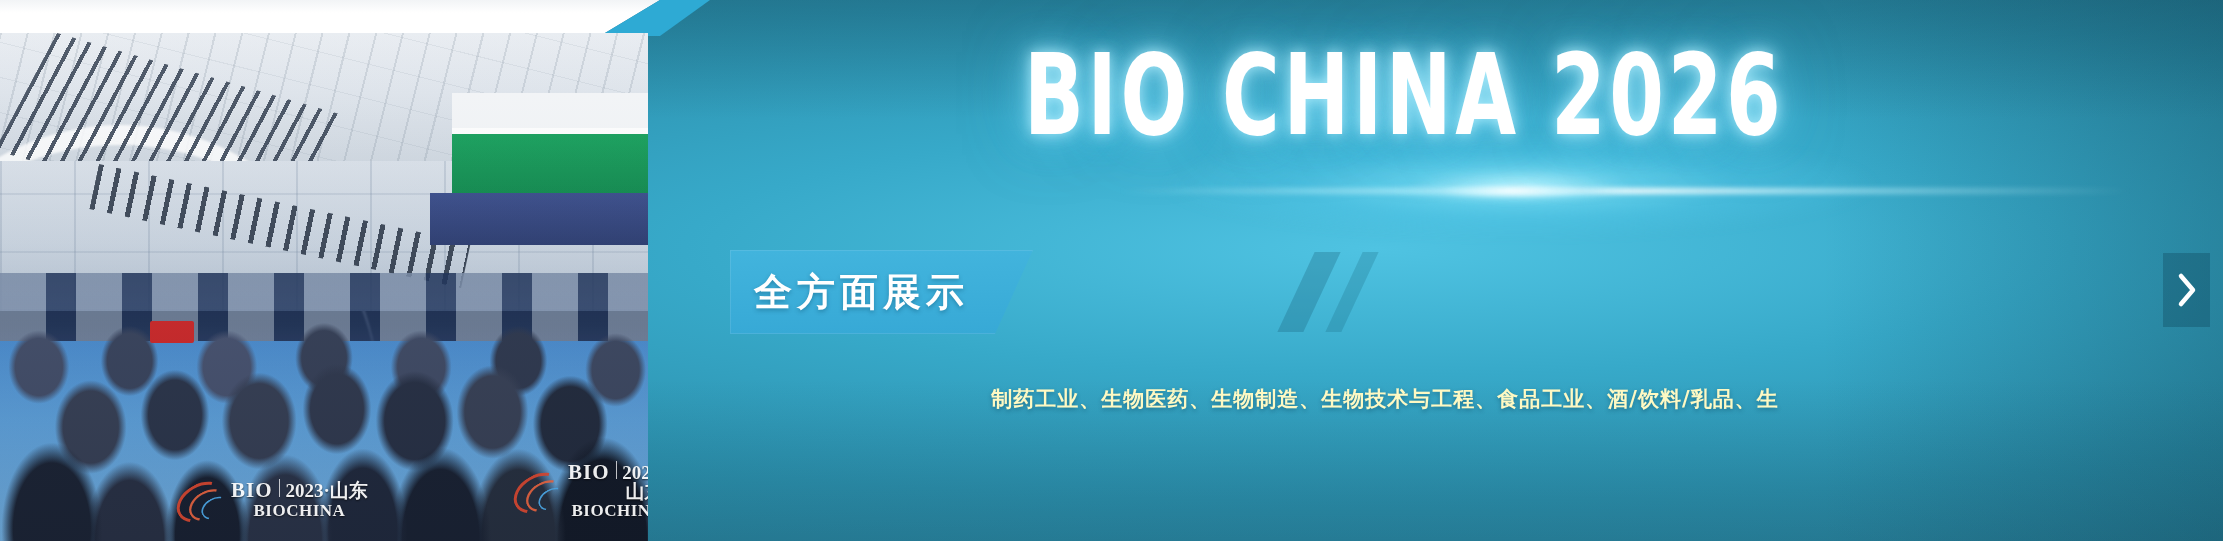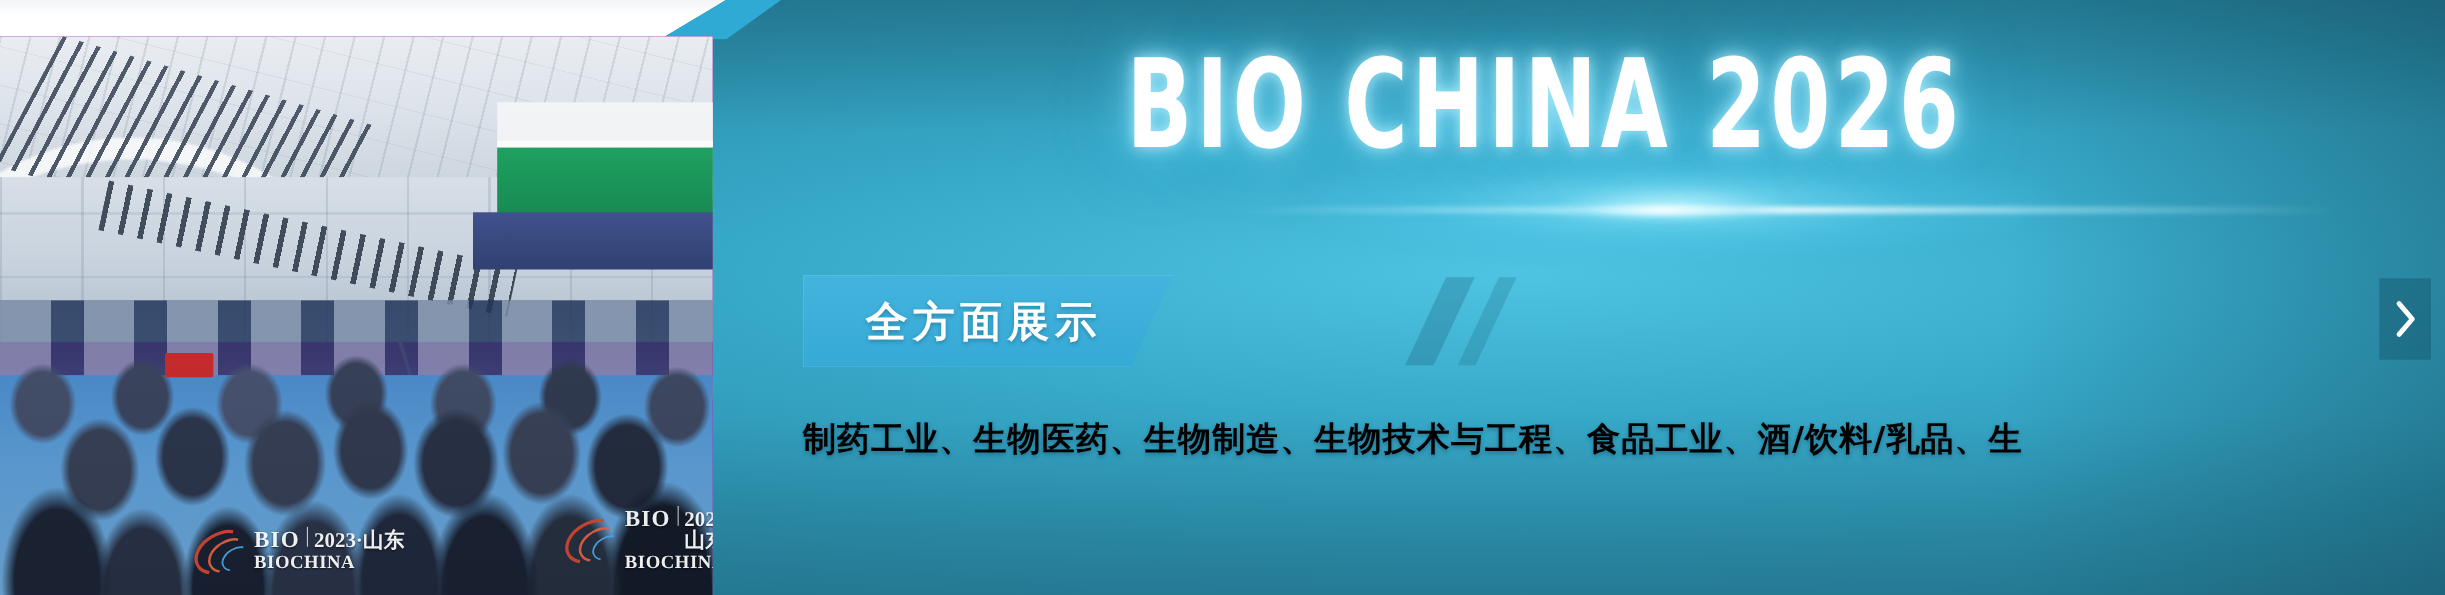--- a/index.html
+++ b/index.html
@@ -61,21 +61,22 @@
   .cyan-wedge{
     position:absolute;left:580px;top:0;width:130px;height:36px;
     background:#2eaad4;
     clip-path:polygon(80px 0, 130px 0, 80px 100%, 20px 100%);
   }
 
   
   .photo{
     position:absolute;left:0;top:33px;width:648px;height:508px;
     overflow:hidden;
-    background:#a21caf;
+    background:#000000;
+    text-align:center;
   }
   .ph-ceiling{
     position:absolute;left:0;top:0;width:100%;height:150px;
     background:linear-gradient(to bottom,#e8ecf1 0%,#dfe5ec 40%,#ccd5de 100%);
   }
   .ph-ceiling:after{
     content:"";position:absolute;inset:0;
     background:
       repeating-linear-gradient(104deg, rgba(120,135,150,.22) 0 2px, rgba(120,135,150,0) 2px 26px),
       repeating-linear-gradient(14deg, rgba(120,135,150,.12) 0 1px, rgba(120,135,150,0) 1px 34px);
@@ -184,62 +185,62 @@
   .wm-swoosh span:nth-child(2){border-left-color:#e0613f;border-top-color:#e0613f;transform:rotate(-30deg) scale(.78);left:7px;top:3px;}
   .wm-swoosh span:nth-child(3){border-left-color:#4aa3e0;border-top-color:#4aa3e0;transform:rotate(-30deg) scale(.56);left:14px;top:6px;}
   .wm-txt{line-height:1.02;color:#fff;text-shadow:0 1px 2px rgba(0,0,0,.7);}
   .wm-r1{display:flex;align-items:baseline;gap:6px;}
   .wm-bio{font-size:21px;font-weight:700;letter-spacing:1px;font-family:"Liberation Serif",serif;}
   .wm-bar{display:inline-block;width:1px;height:18px;background:rgba(255,255,255,.8);}
   .wm-year{font-size:19px;font-weight:700;font-family:"Liberation Serif",serif;}
   .wm-r2{font-size:17px;font-weight:700;letter-spacing:.5px;font-family:"Liberation Serif",serif;}
 
   
-  .content{position:absolute;left:720px;top:0;width:1400px;height:541px;}
+  .content{position:absolute;left:720px;top:0;width:1400px;height:541px;text-align:center;}
 
   .title{
     position:absolute;left:304px;top:40px;
     font-family:"DejaVu Sans Condensed","Liberation Sans Narrow","Liberation Sans",sans-serif;
     font-size:95px;line-height:1;font-weight:700;
     letter-spacing:4px;
     color:#ffffff;
     transform:scaleY(1.18) scaleX(.92);
     transform-origin:left top;
     text-shadow:
       0 0 14px rgba(180,240,255,.95),
       0 0 34px rgba(120,220,250,.75),
       0 0 60px rgba(90,200,240,.5);
     white-space:nowrap;
   }
 
   .tag-wrap{position:absolute;left:10px;top:250px;height:84px;}
   .tag{
     position:relative;display:inline-flex;align-items:center;
-    height:84px;padding:0 64px 0 57px;
+    height:84px;padding:0 64px 0 24px;
     background:linear-gradient(to bottom,#42b4dd 0%,#37a9d6 100%);
     clip-path:polygon(0 0, 100% 0, calc(100% - 38px) 100%, 0 100%);
     box-shadow:inset 0 0 0 1px rgba(255,255,255,.10);
   }
   .tag-text{
     font-size:38px;font-weight:700;color:#ffffff;letter-spacing:5px;
     font-family:"DejaVu Sans","Liberation Sans",sans-serif;
     text-shadow:0 2px 4px rgba(0,60,90,.35);
   }
   .slash{
     position:absolute;top:252px;width:26px;height:80px;
     background:rgba(20,90,115,.28);
     transform:skewX(-25deg);
   }
   .slash1{left:576px;}
   .slash2{left:624px;width:16px;background:rgba(20,90,115,.22);}
 
   .desc{
     position:absolute;left:10px;top:372px;width:1310px;
     font-family:"DejaVu Sans","Liberation Sans",sans-serif;
-    font-size:30px;font-weight:700;color:#000000;
+    font-size:21px;font-weight:700;color:#fef9c3;
     line-height:55px;letter-spacing:1px;
     text-shadow:0 2px 4px rgba(0,50,75,.40);
     white-space:nowrap;
   }
   .desc div{white-space:nowrap;}
 
   
   .next-btn{
     position:absolute;right:13px;top:253px;width:47px;height:74px;
     background:rgba(10,60,80,.30);

